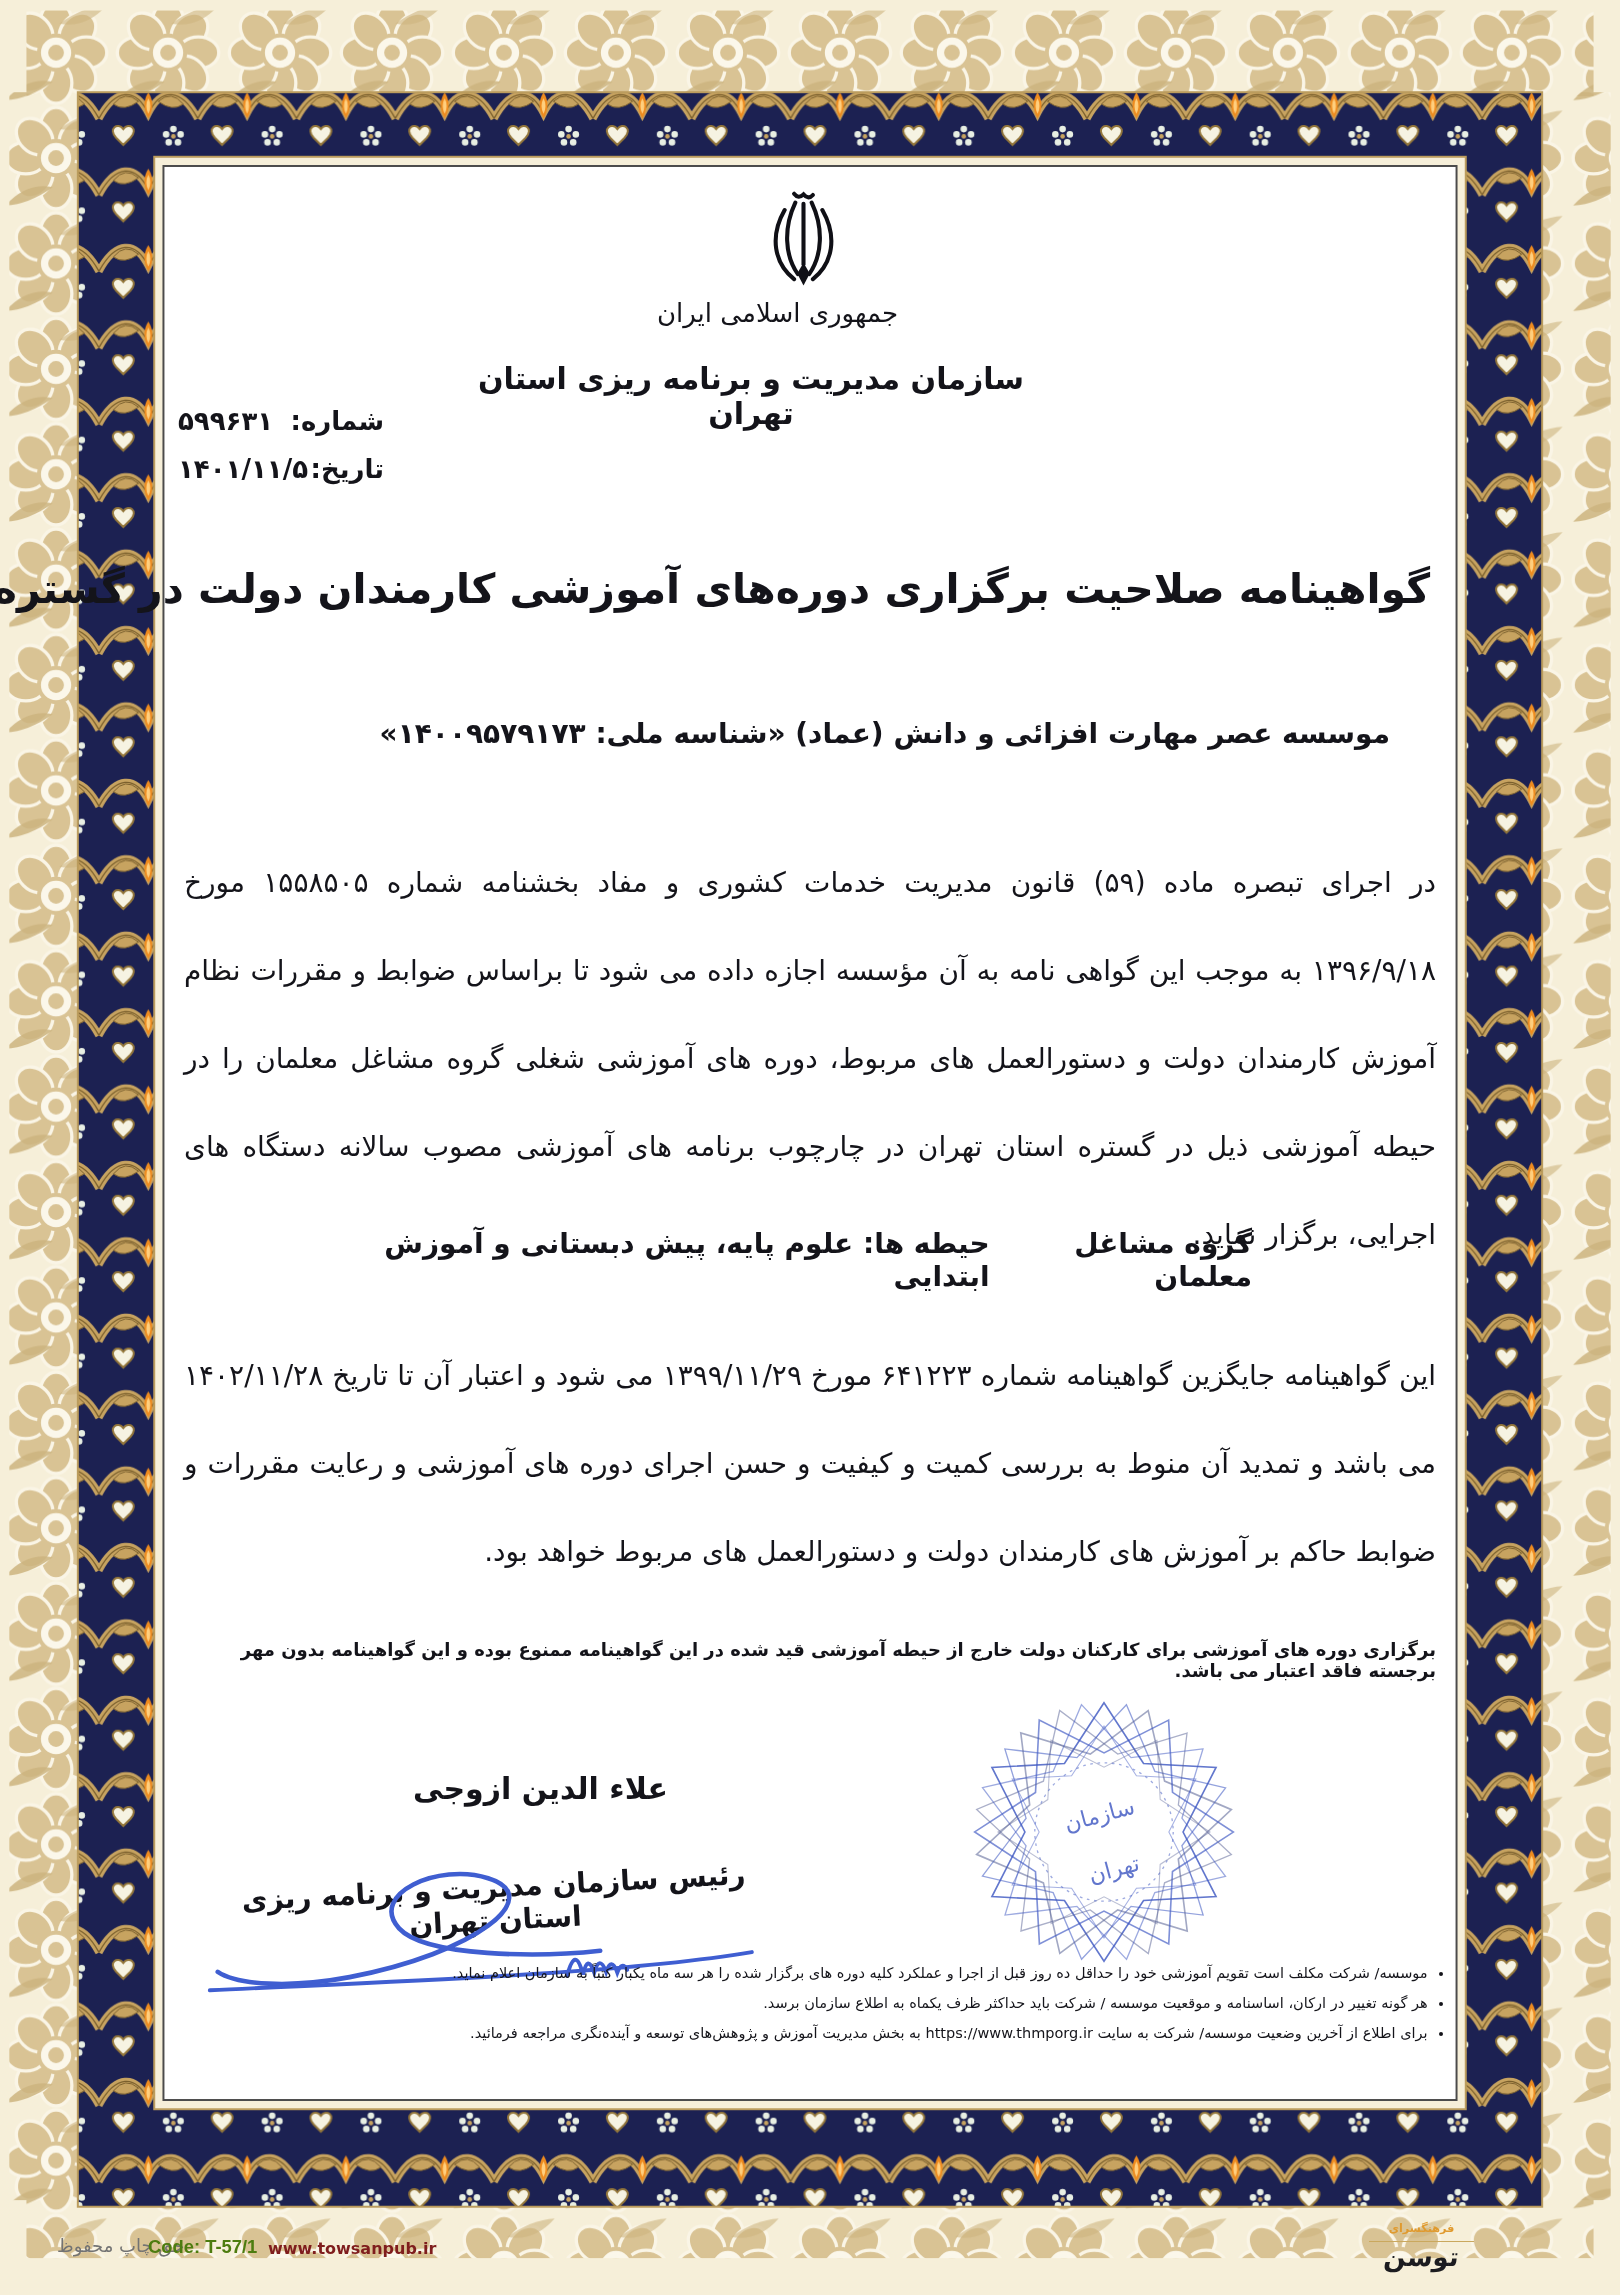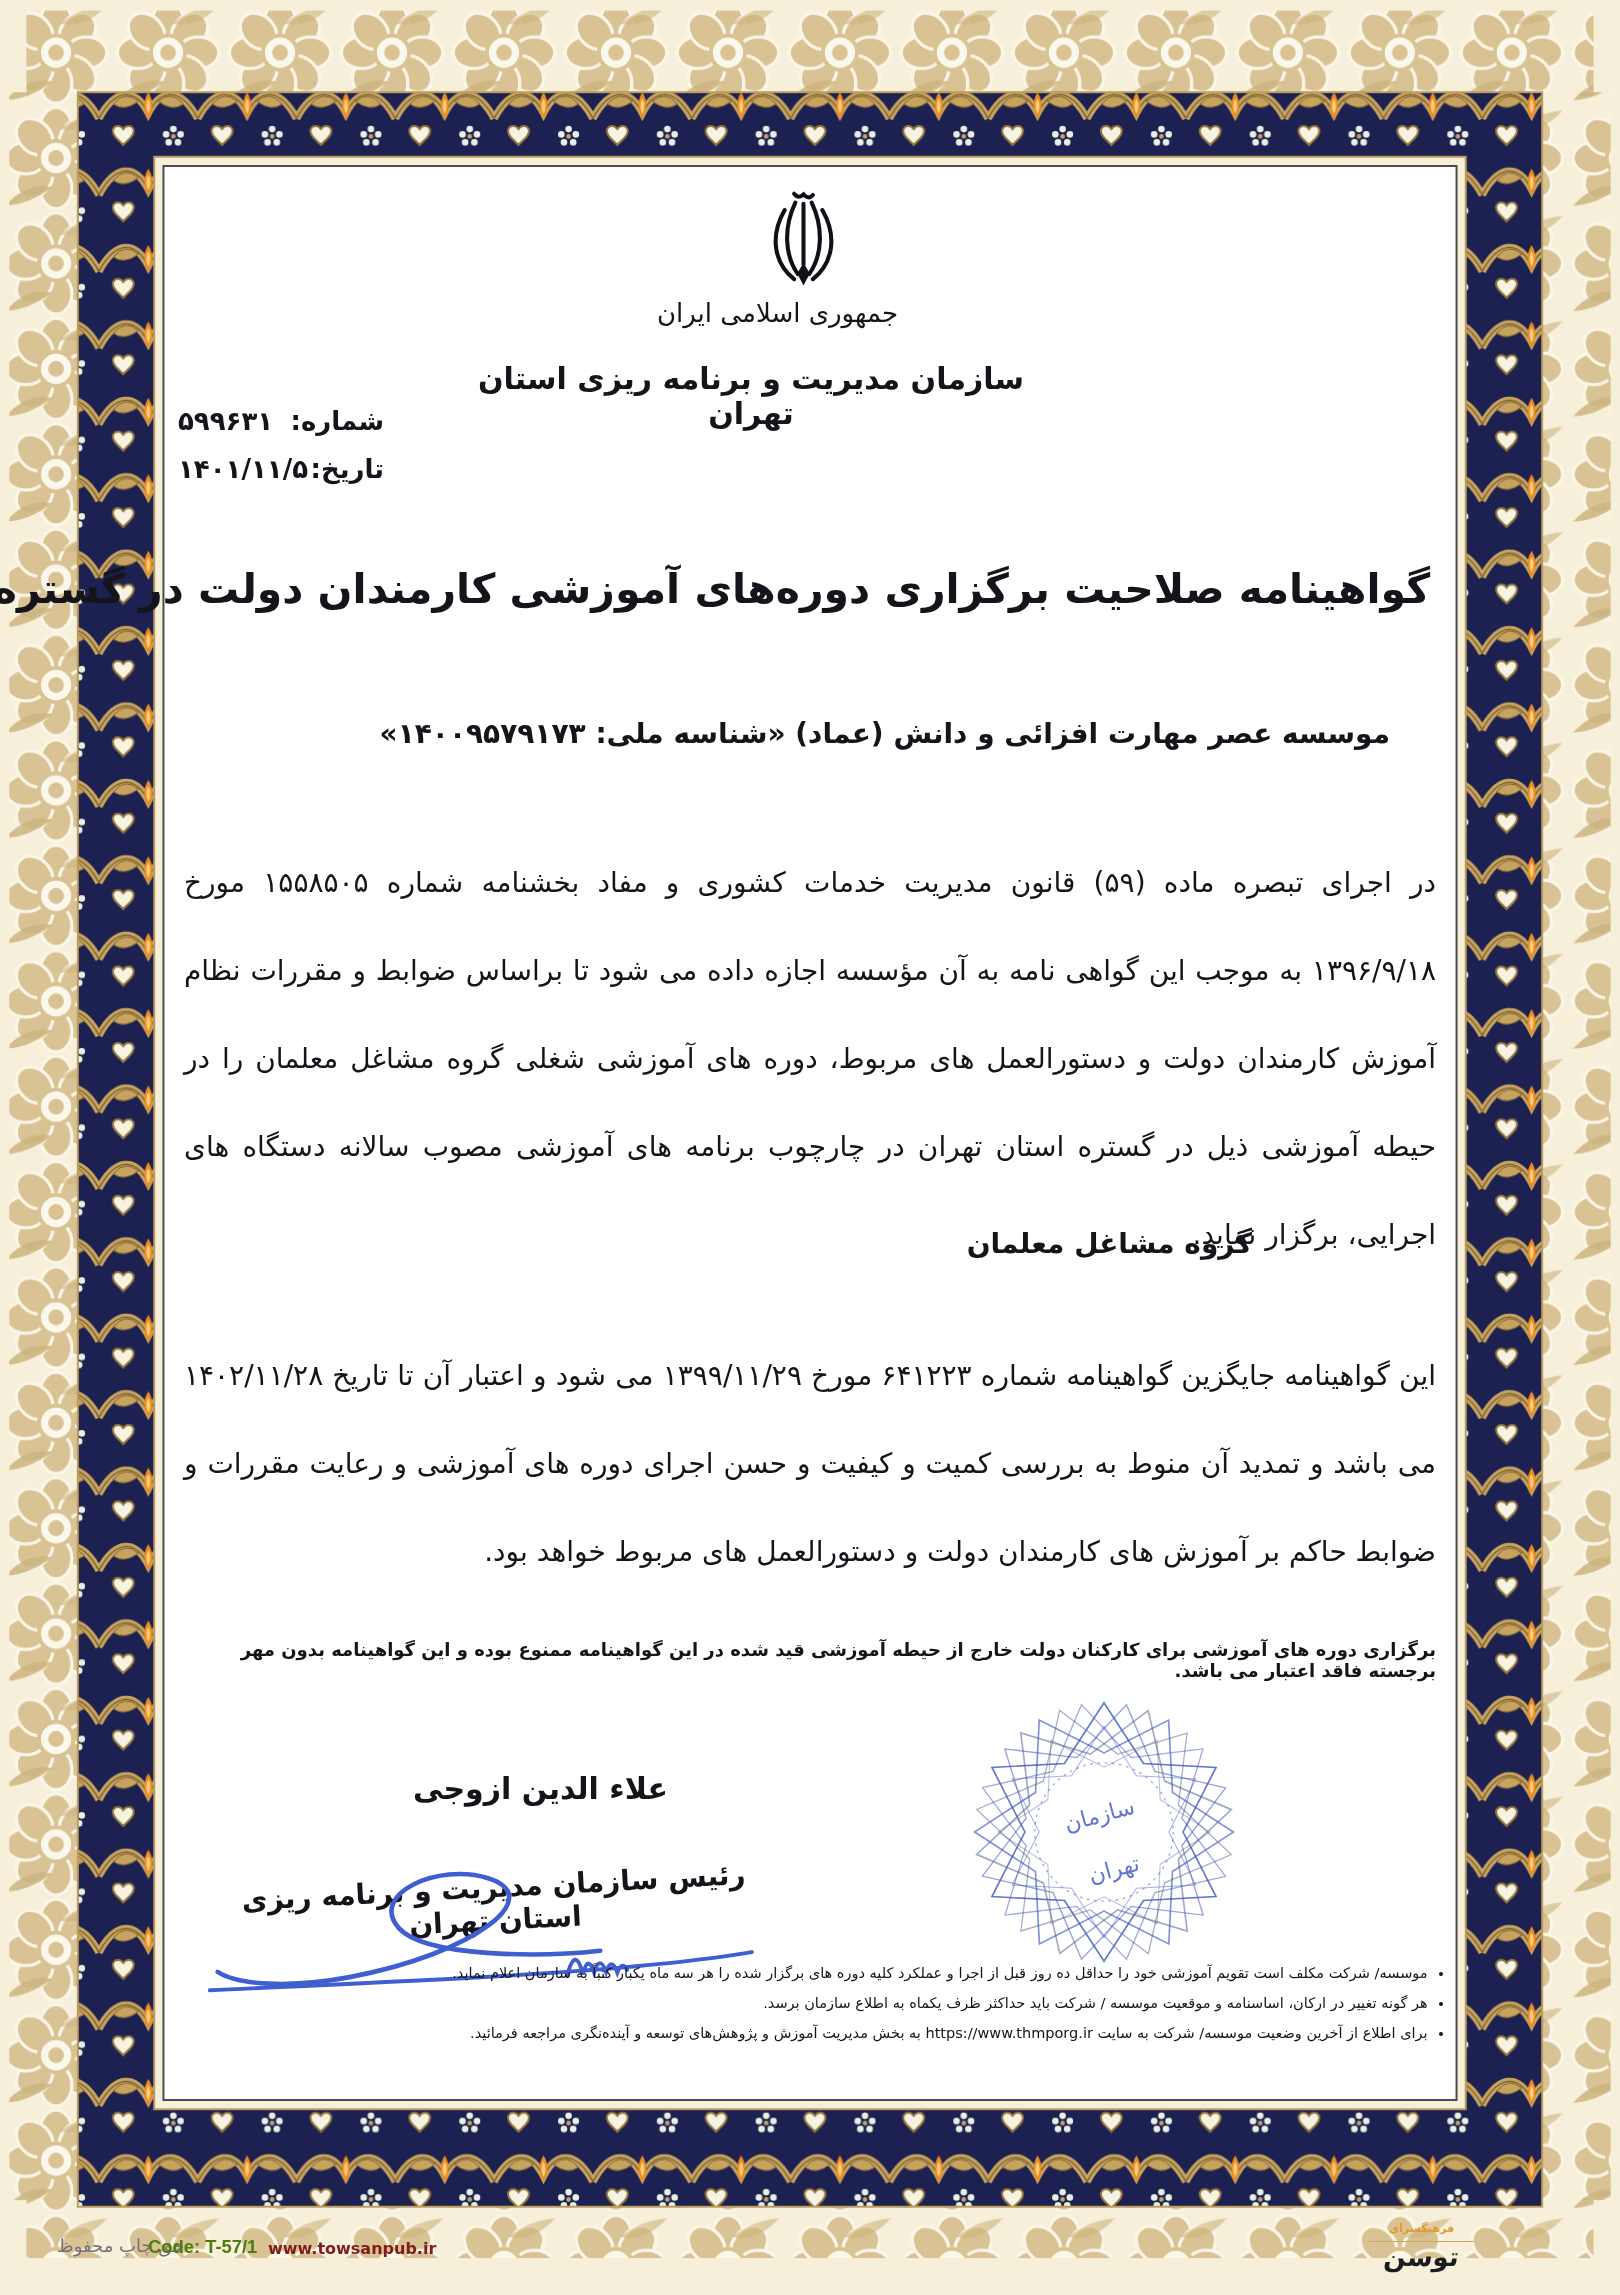--- a/index.html
+++ b/index.html
@@ -120,20 +120,21 @@
   </div>
 
   <div class="abs doc-title">گواهینامه صلاحیت برگزاری دوره‌های آموزشی کارمندان دولت در گستره استانی</div>
 
   <div class="abs institute">موسسه عصر مهارت افزائی و دانش (عماد) «شناسه ملی: ۱۴۰۰۹۵۷۹۱۷۳»</div>
 
   <div class="abs para1">در اجرای تبصره ماده (۵۹) قانون مدیریت خدمات کشوری و مفاد بخشنامه شماره ۱۵۵۸۵۰۵ مورخ ۱۳۹۶/۹/۱۸ به موجب این گواهی نامه به آن مؤسسه اجازه داده می شود تا براساس ضوابط و مقررات نظام آموزش کارمندان دولت و دستورالعمل های مربوط، دوره های آموزشی شغلی گروه مشاغل معلمان را در حیطه آموزشی ذیل در گستره استان تهران در چارچوب برنامه های آموزشی مصوب سالانه دستگاه های اجرایی، برگزار نماید.</div>
 
   <div class="abs groups">
     <span>گروه مشاغل معلمان</span>
+    <span>حیطه ها: علوم پایه، پیش دبستانی و آموزش ابتدایی</span>
   </div>
 
   <div class="abs para2">این گواهینامه جایگزین گواهینامه شماره ۶۴۱۲۲۳ مورخ ۱۳۹۹/۱۱/۲۹ می شود و اعتبار آن تا تاریخ ۱۴۰۲/۱۱/۲۸ می باشد و تمدید آن منوط به بررسی کمیت و کیفیت و حسن اجرای دوره های آموزشی و رعایت مقررات و ضوابط حاکم بر آموزش های کارمندان دولت و دستورالعمل های مربوط خواهد بود.</div>
 
   <div class="abs note">برگزاری دوره های آموزشی برای کارکنان دولت خارج از حیطه آموزشی قید شده در این گواهینامه ممنوع بوده و این گواهینامه بدون مهر برجسته فاقد اعتبار می باشد.</div>
 
   <svg class="abs stamp-svg" width="290" height="290" viewBox="0 0 440 440">
     <defs>
       <polygon id="st6" fill="none" points="220,24 160,116 50,122 100,220 50,318 160,324 220,416 280,324 390,318 340,220 390,122 280,116"></polygon>
     </defs>

